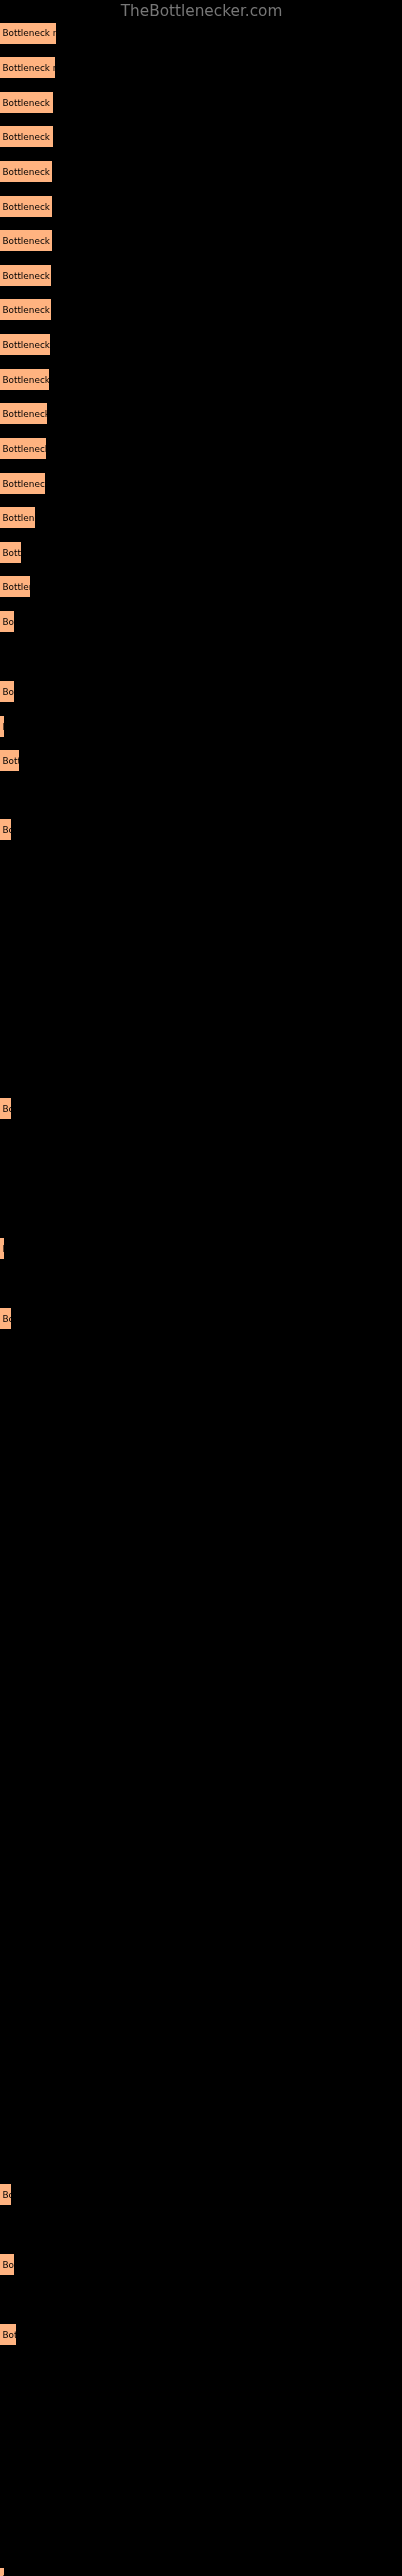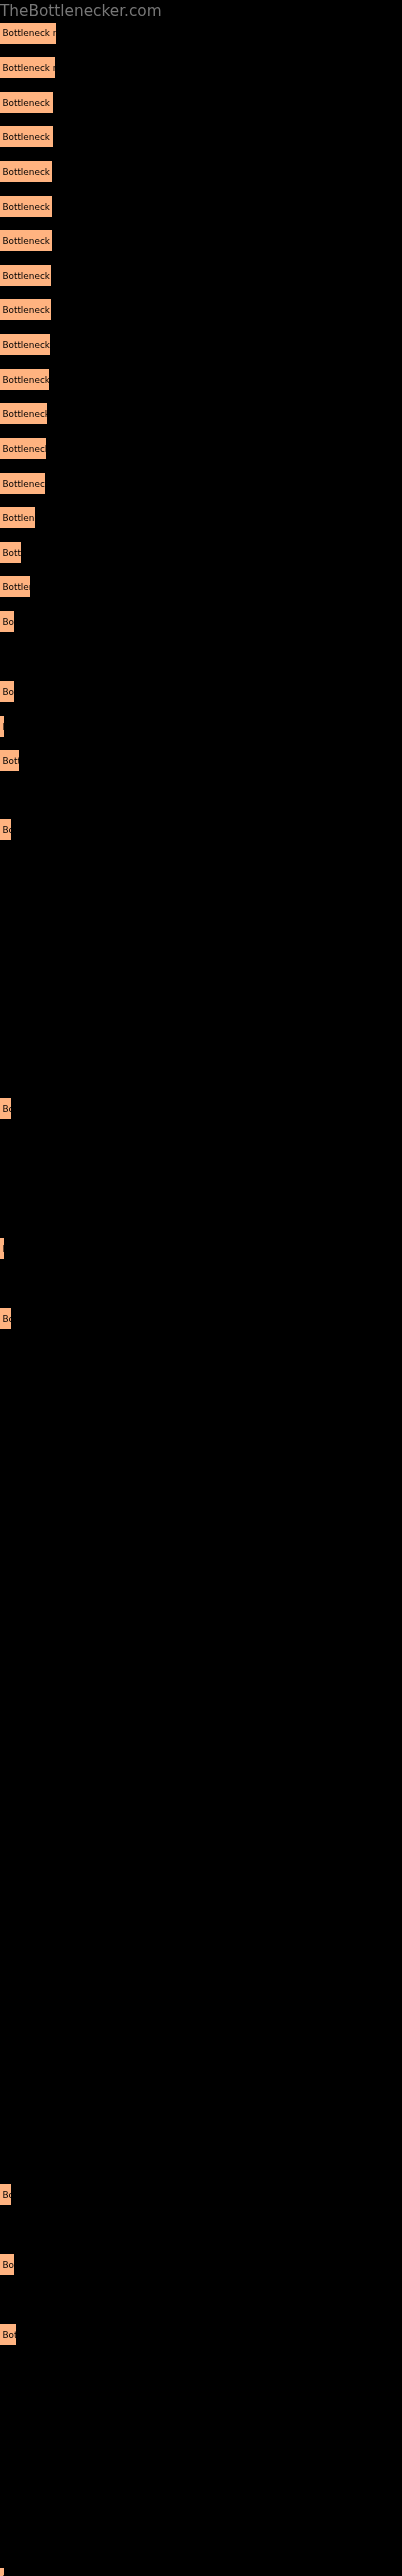--- a/index.html
+++ b/index.html
@@ -13,20 +13,21 @@
     height: 2576px;
     position: relative;
     font-family: "DejaVu Sans", sans-serif;
     overflow: hidden;
   }
   #watermark {
     position: absolute;
     top: 0px;
     left: 0;
     width: 403px;
+    text-align: center;
     color: #777777;
     font-size: 15.3px;
     font-family: "DejaVu Sans", sans-serif;
     letter-spacing: 0px;
     padding-top: 1.6px;
     box-sizing: border-box;
   }
   #chart {
     position: absolute;
     top: 0;

